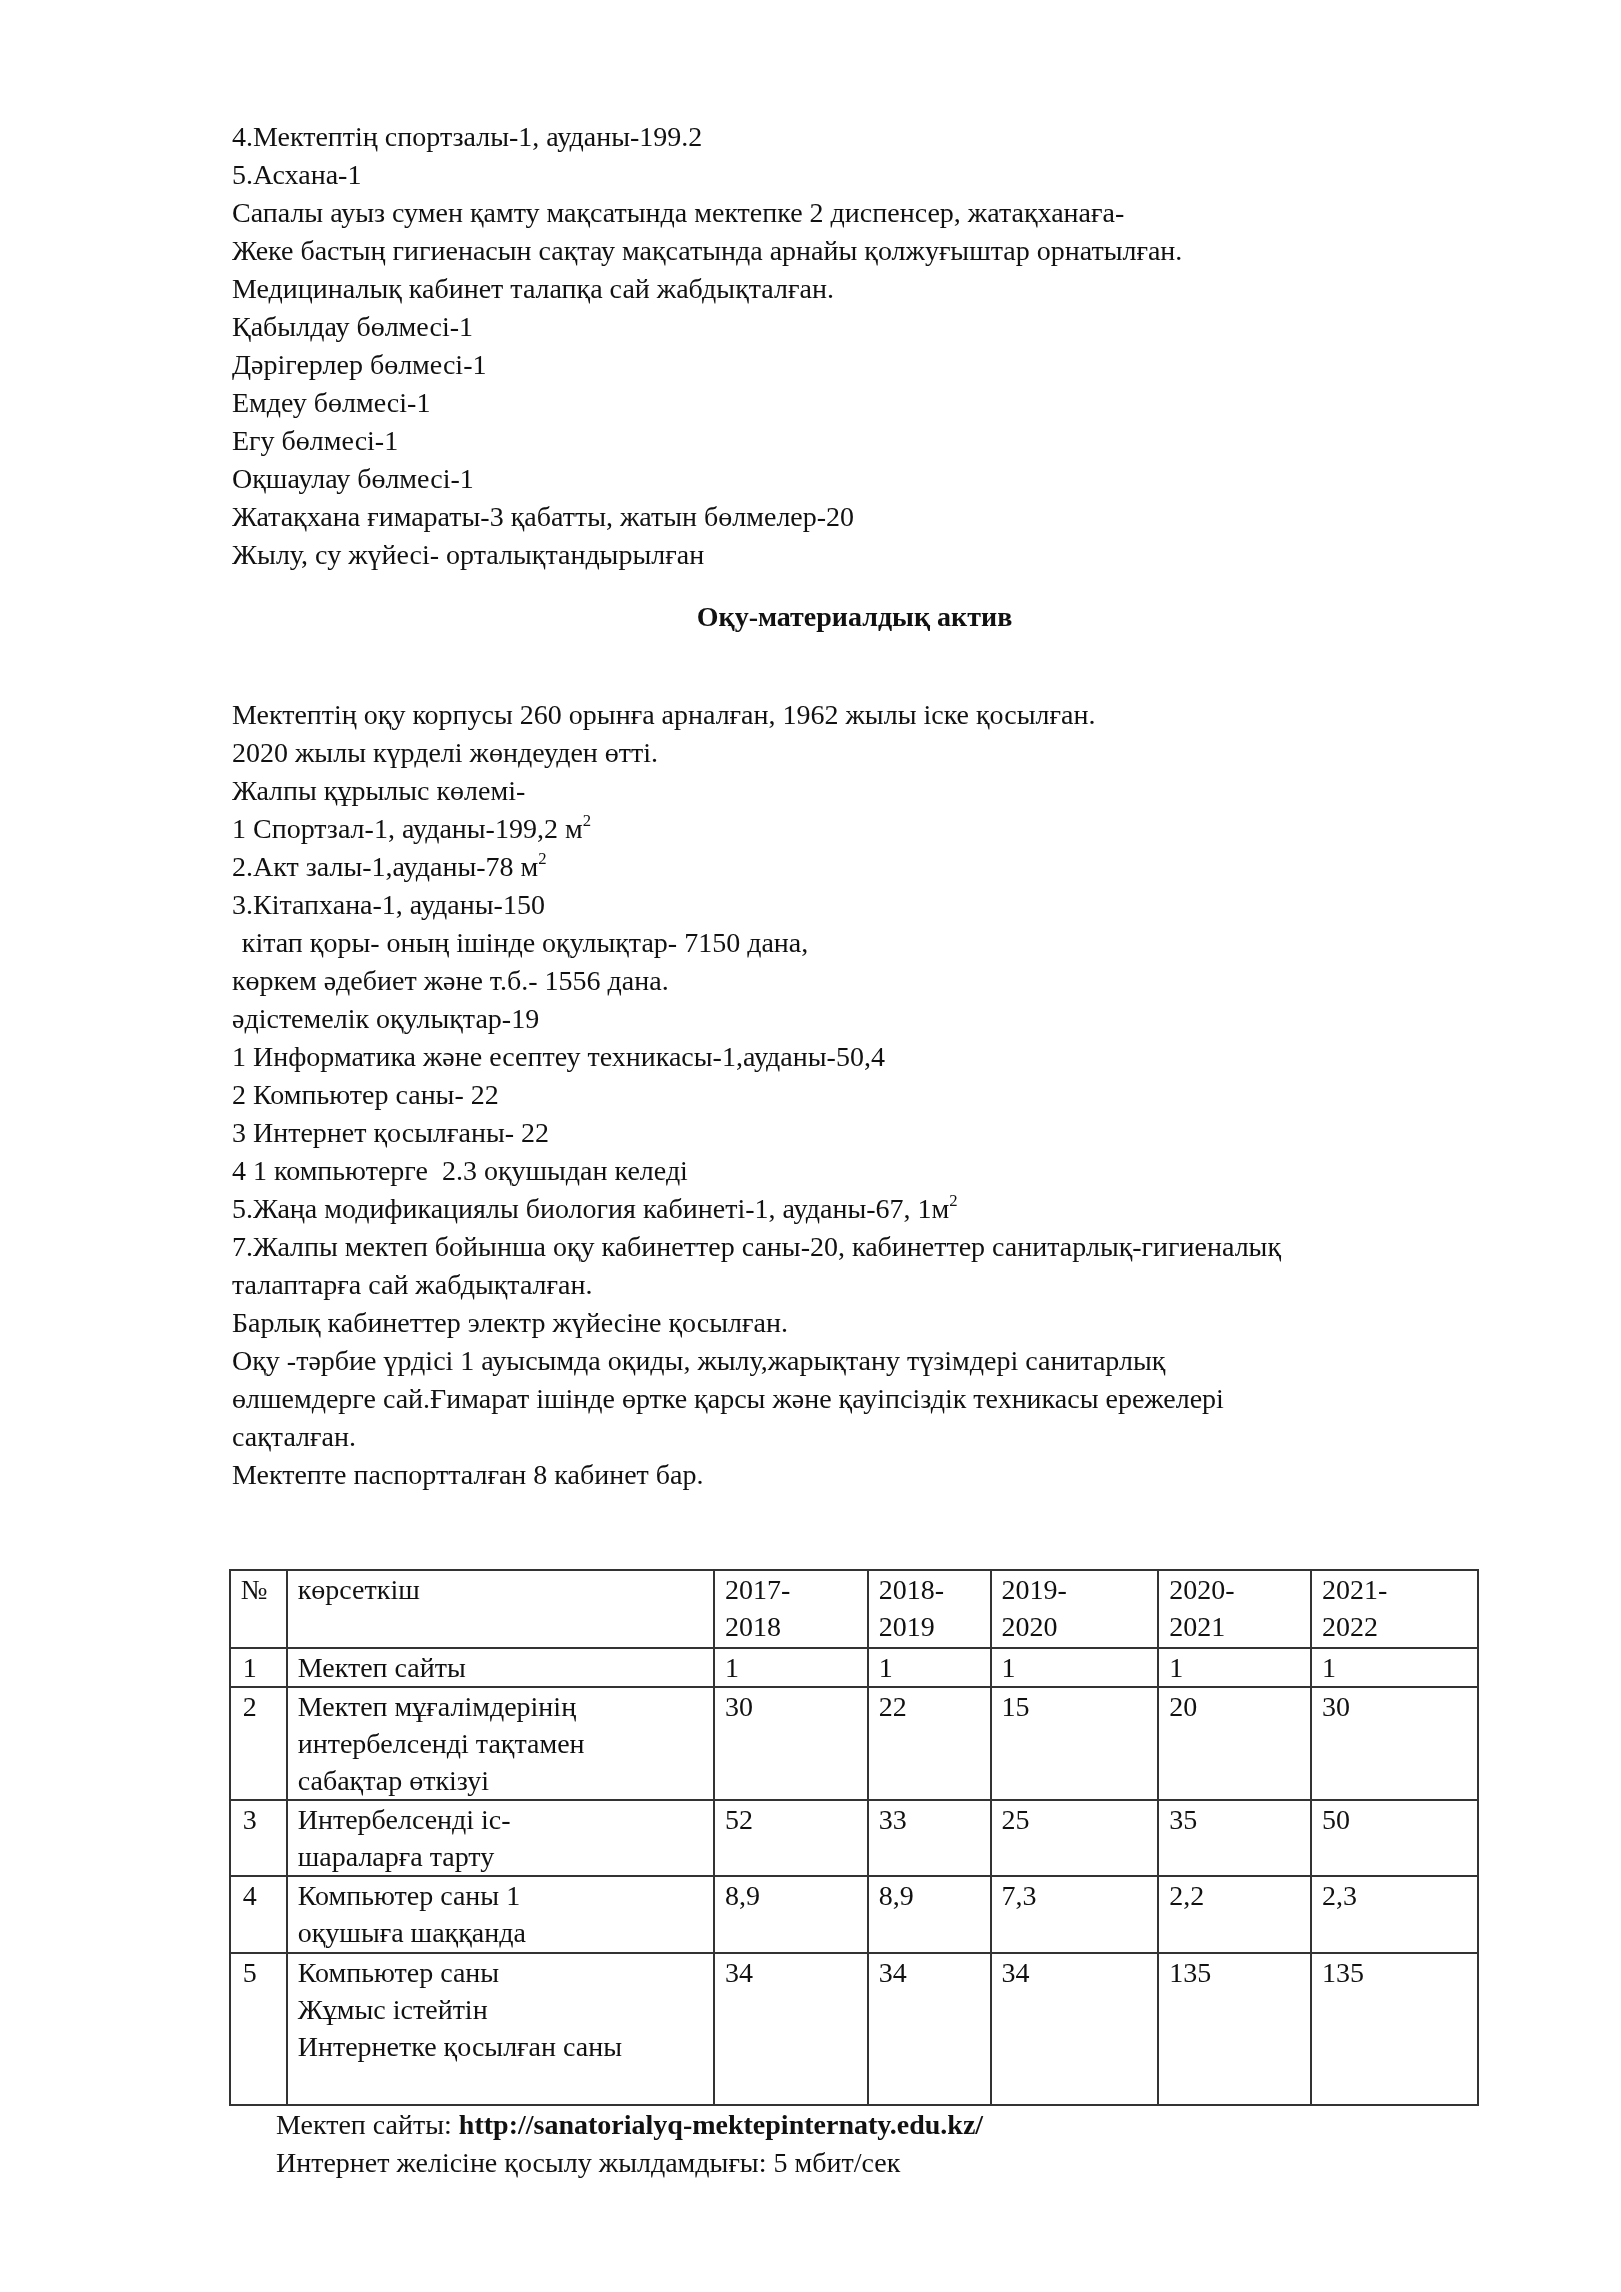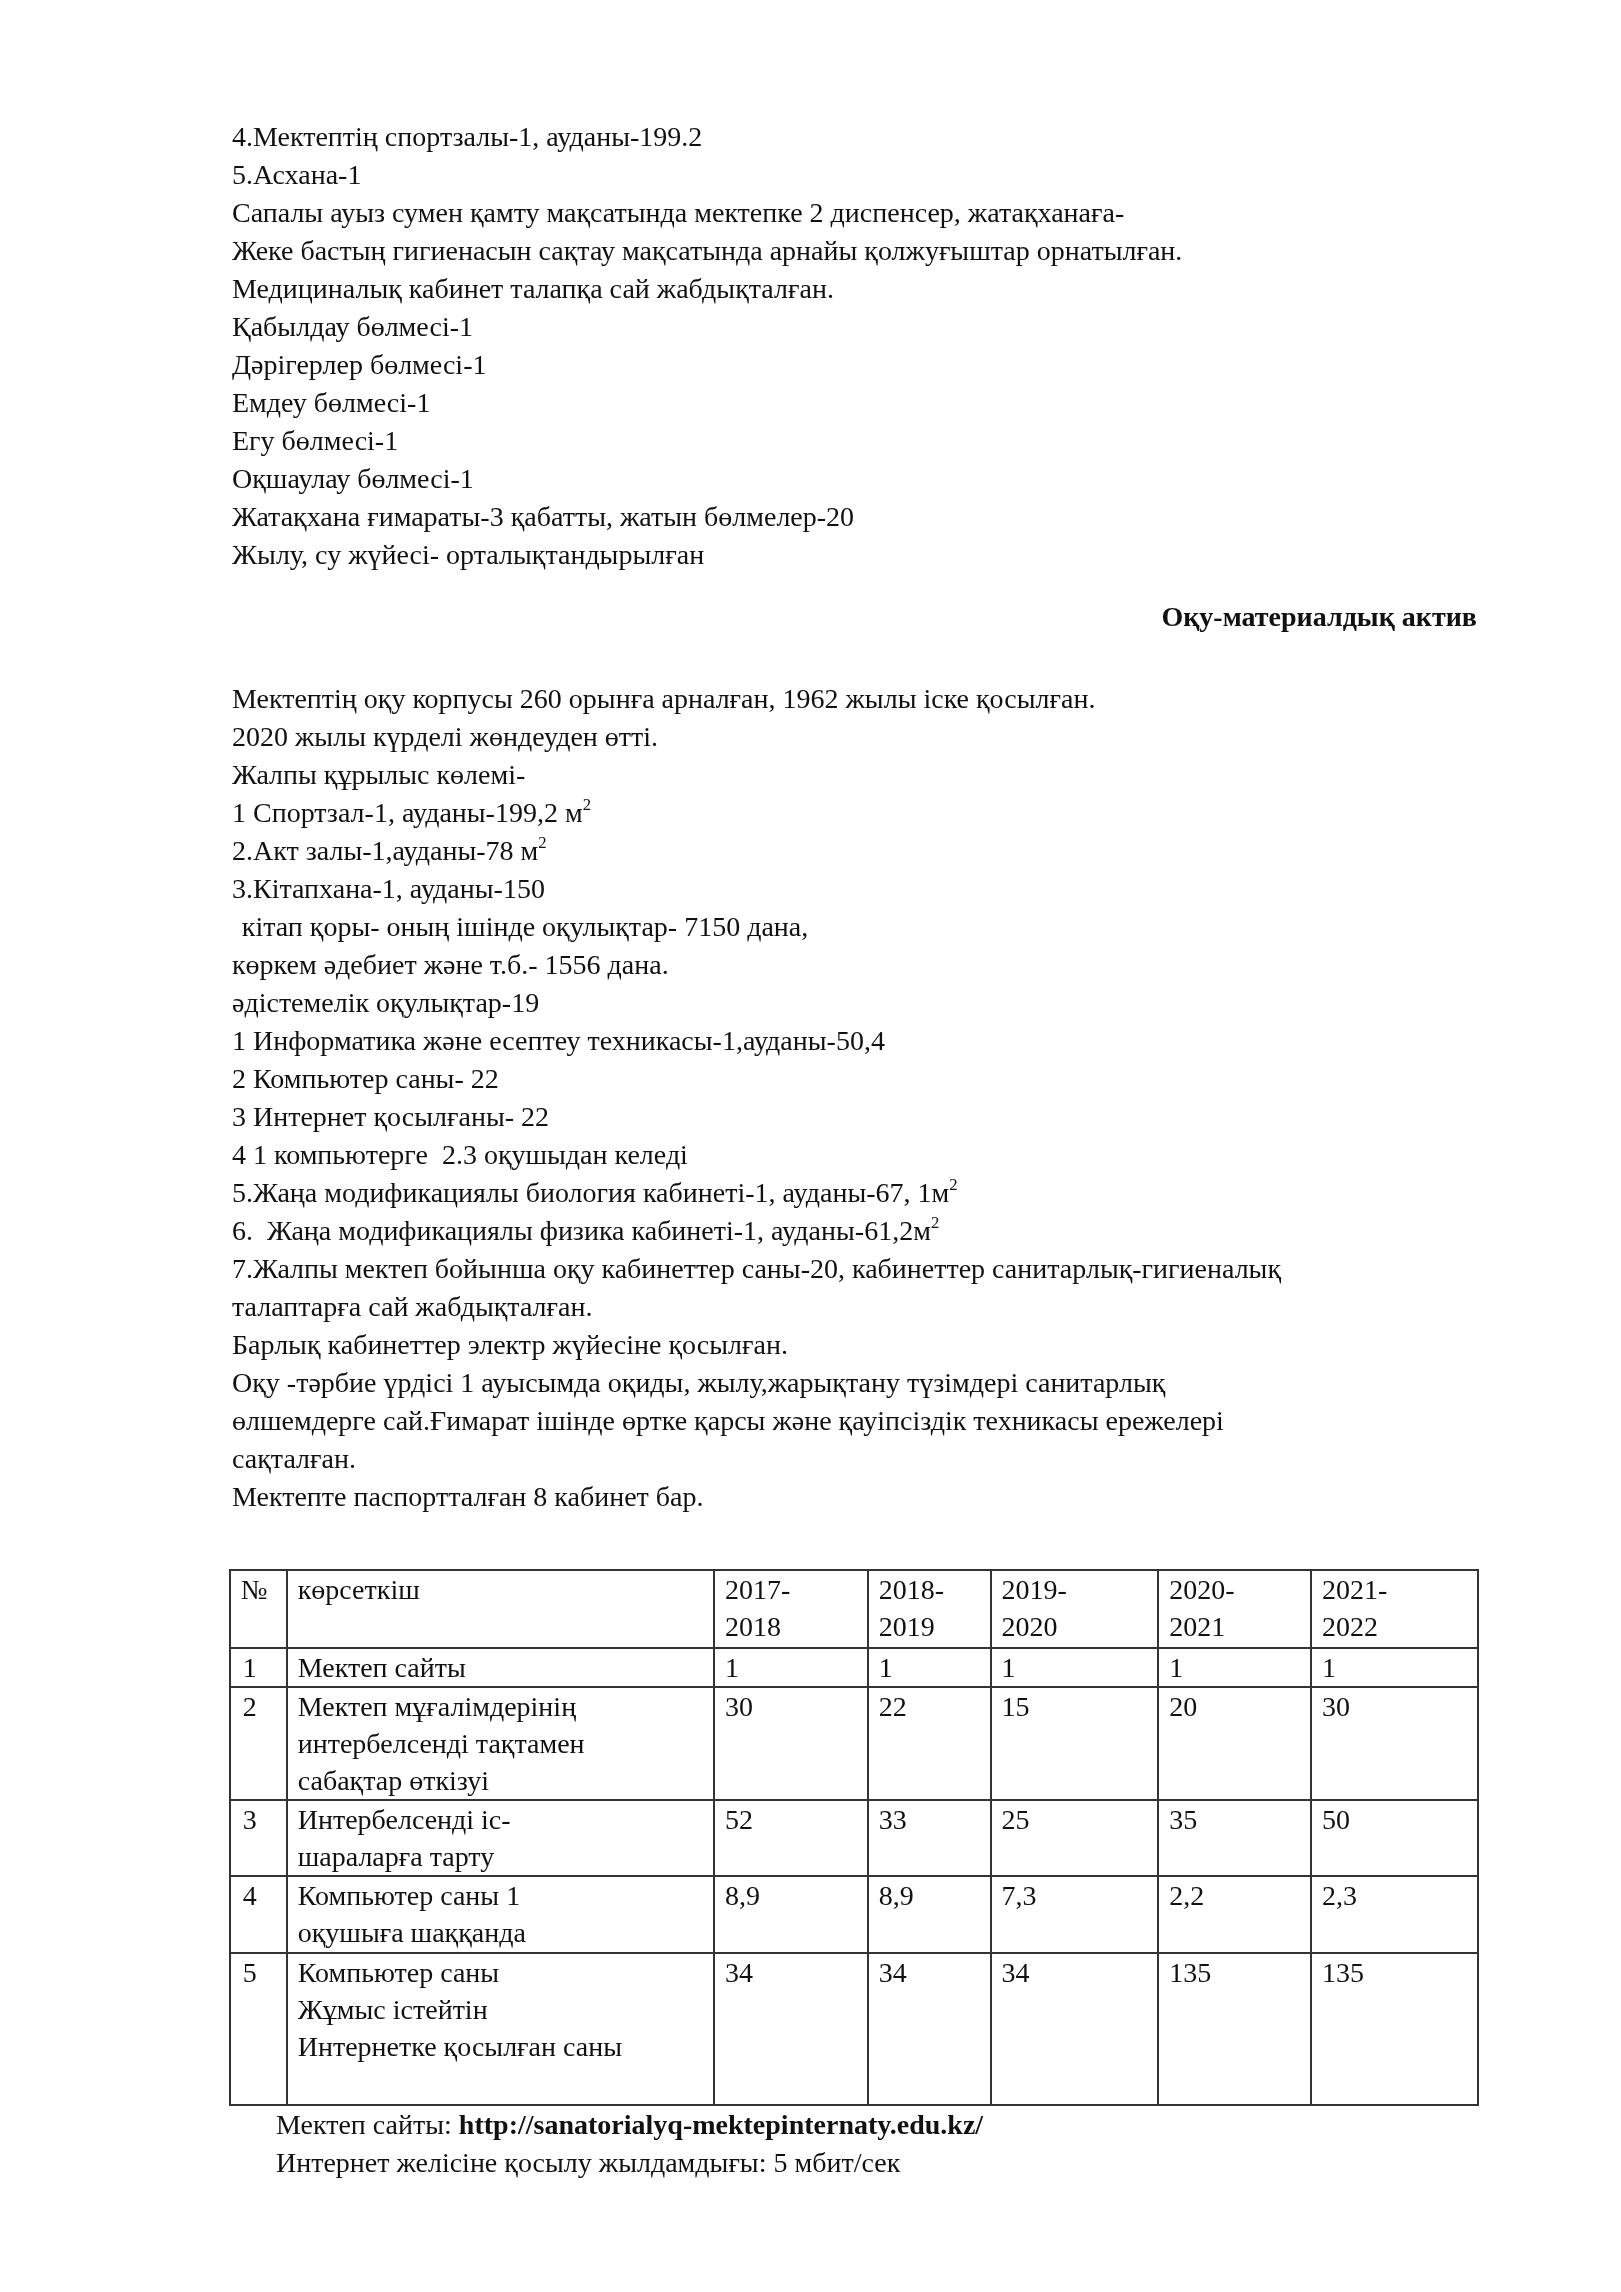--- a/index.html
+++ b/index.html
@@ -4,22 +4,22 @@
 <style>
   html, body { margin: 0; padding: 0; background: #ffffff; }
   body {
     width: 1621px; height: 2293px; position: relative; overflow: hidden;
     font-family: "Liberation Serif", "DejaVu Serif", serif;
     color: #111111;
   }
   .page { position: absolute; left: 232px; top: 118px; width: 1264px; }
   .line { font-size: 28px; line-height: 38px; height: 38px; white-space: nowrap; }
   .heading {
-    font-weight: bold; text-align: right; font-size: 28px;
-    margin-top: 22.5px; margin-bottom: 44px; height: 39px; line-height: 39px;
+    font-weight: bold; text-align: center; font-size: 28px;
+    margin-top: 22.5px; margin-bottom: 60px; height: 39px; line-height: 39px;
     width: 1245px;
   }
   .sup { font-size: 16.7px; vertical-align: 11.8px; line-height: 0; }
   .indent { padding-left: 9.8px; }
   table.stats {
     position: absolute; left: 229px; top: 1569px;
     border-collapse: collapse; width: 1250px;
     font-size: 28px; line-height: 37px;
   }
   table.stats td {
@@ -55,21 +55,20 @@
   <div class="line"><span>2.Акт залы-1,ауданы-78 м</span><span class="sup">2</span></div>
   <div class="line">3.Кітапхана-1, ауданы-150</div>
   <div class="line indent">кітап қоры- оның ішінде оқулықтар- 7150 дана,</div>
   <div class="line">көркем әдебиет және т.б.- 1556 дана.</div>
   <div class="line">әдістемелік оқулықтар-19</div>
   <div class="line">1 Информатика және есептеу техникасы-1,ауданы-50,4</div>
   <div class="line">2 Компьютер саны- 22</div>
   <div class="line">3 Интернет қосылғаны- 22</div>
   <div class="line" style="white-space:pre">4 1 компьютерге  2.3 оқушыдан келеді</div>
   <div class="line"><span>5.Жаңа модификациялы биология кабинеті-1, ауданы-67, 1м</span><span class="sup">2</span></div>
-  <div class="line"><span style="white-space:pre">6.  Жаңа модификациялы физика кабинеті-1, ауданы-61,2м</span><span class="sup">2</span></div>
   <div class="line">7.Жалпы мектеп бойынша оқу кабинеттер саны-20, кабинеттер санитарлық-гигиеналық</div>
   <div class="line">талаптарға сай жабдықталған.</div>
   <div class="line">Барлық кабинеттер электр жүйесіне қосылған.</div>
   <div class="line">Оқу -тәрбие үрдісі 1 ауысымда оқиды, жылу,жарықтану түзімдері санитарлық</div>
   <div class="line">өлшемдерге сай.Ғимарат ішінде өртке қарсы және қауіпсіздік техникасы ережелері</div>
   <div class="line">сақталған.</div>
   <div class="line">Мектепте паспортталған 8 кабинет бар.</div>
 </div>
 
 <table class="stats">

